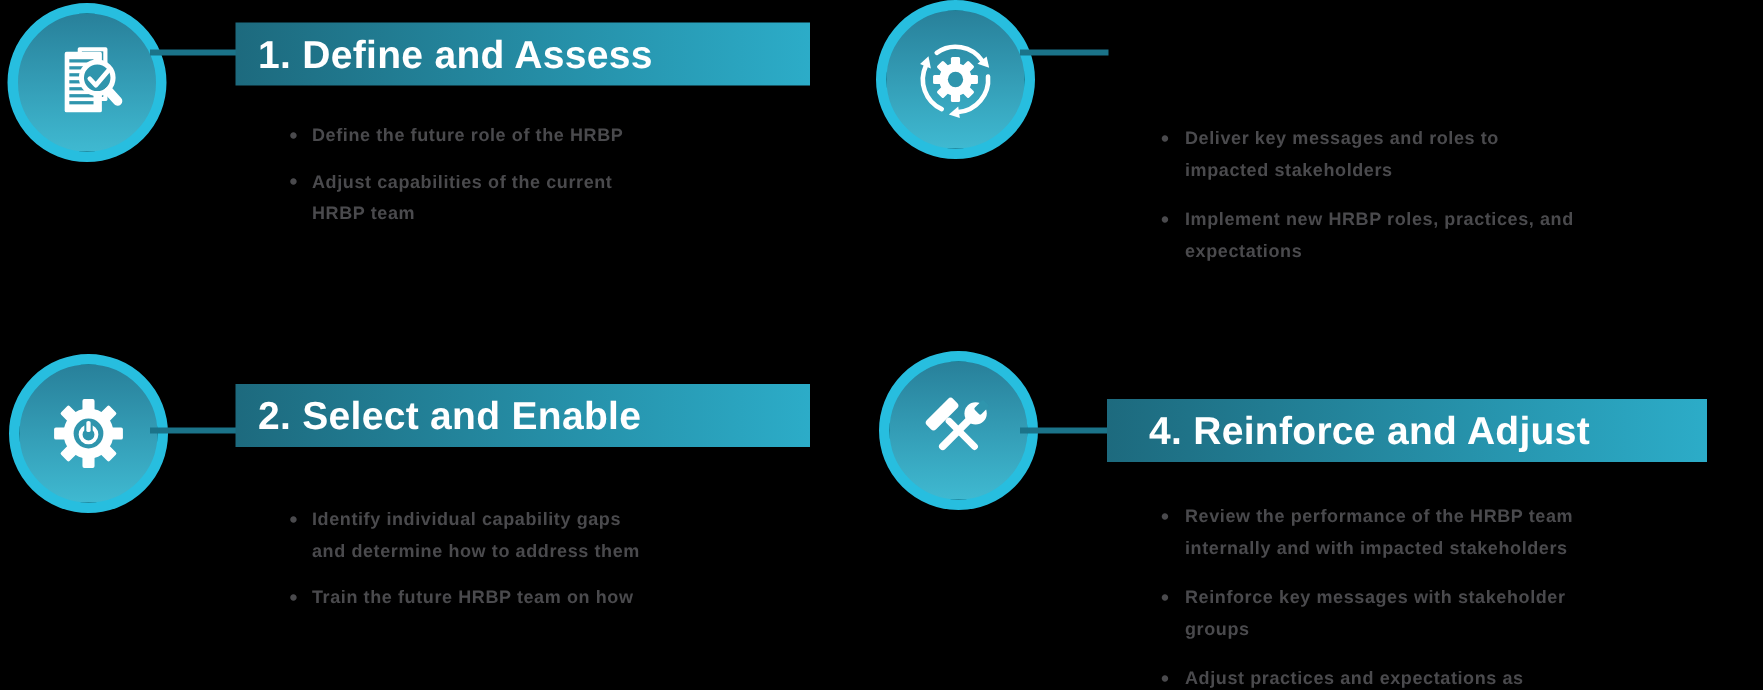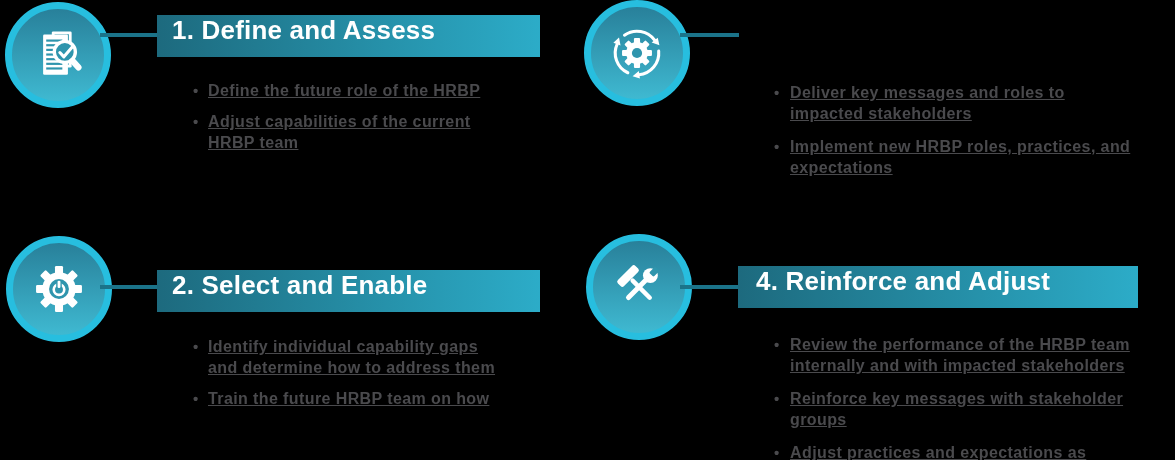--- a/index.html
+++ b/index.html
@@ -24,37 +24,37 @@
   .fw{fill:#fff}
   .fc{fill:var(--icon_cutout,#2f95ad)}
   
   .connector{position:absolute;height:4px;background:var(--connector,#1b7389)}
   .l-s1{left:100px;top:33px;width:58px}
   .l-s2{left:100px;top:285px;width:58px}
   .l-s3{left:680px;top:33px;width:59px}
   .l-s4{left:680px;top:285px;width:59px}
   
   .banner{
-    position:absolute;height:42px;display:flex;
+    position:absolute;height:42px;display:flex;align-items:center;
     background:linear-gradient(90deg,var(--banner_gradient_start,#1d6a7e),var(--banner_gradient_end,#2cacc8));
     padding-left:15px;box-sizing:border-box;
   }
   .b-s1{left:157px;top:15px;width:383px}
-  .b-s2{left:157px;top:270px;width:383px}
+  .b-s2{left:157px;top:256px;width:383px}
   .b-s3{left:738px;top:15px;width:434px;padding-left:18px}
-  .b-s4{left:738px;top:266px;width:400px;padding-left:18px}
+  .b-s4{left:738px;top:266px;width:400px;padding-left:28px}
   .title{
     color:var(--title_text,#fff);font-size:26px;font-weight:700;
     letter-spacing:.2px;white-space:nowrap;
   }
   
   .bullets{
     position:absolute;margin:0;padding:0;list-style:none;
-    color:var(--bullet_text,#4a4a4d);font-size:16px;font-weight:700;
-    line-height:21px;letter-spacing:.4px;text-decoration:underline;
+    color:var(--bullet_text,#4a4a4d);font-size:12px;font-weight:700;
+    line-height:21px;letter-spacing:.4px;
   }
   .bullets li{position:relative;padding-left:15px;margin:0 0 10px 0;white-space:pre-line;}
   .bullets li::before{content:"\2022";position:absolute;left:0;top:0;font-size:15px;}
   .u-s1{left:193px;top:80px;width:332px}
   .u-s2{left:193px;top:336px;width:332px}
   .u-s3{left:774px;top:82px;width:398px}
   .u-s4{left:774px;top:334px;width:398px}
   .u-s3 li,.u-s4 li{padding-left:16px;margin-bottom:12px}
 </style>
 </head>

